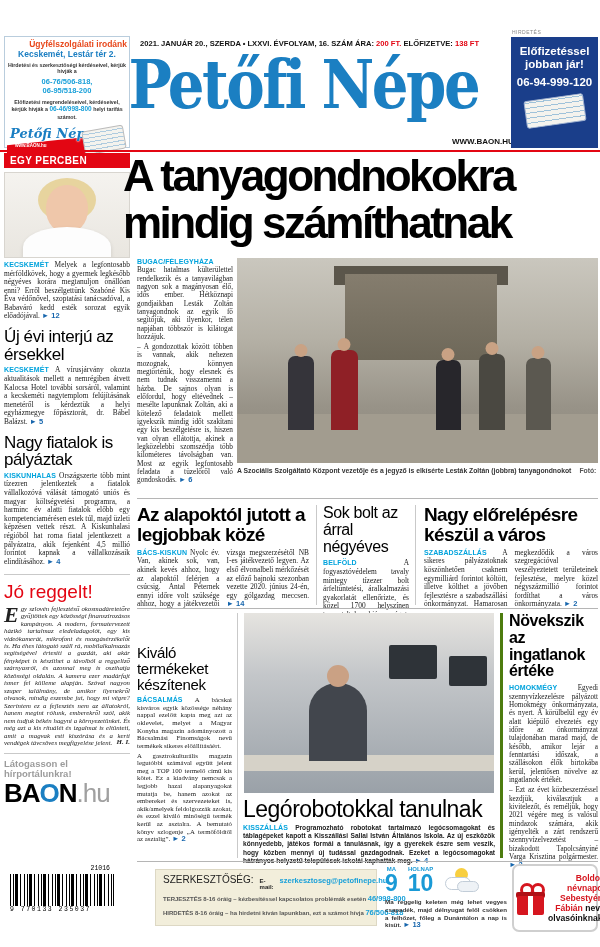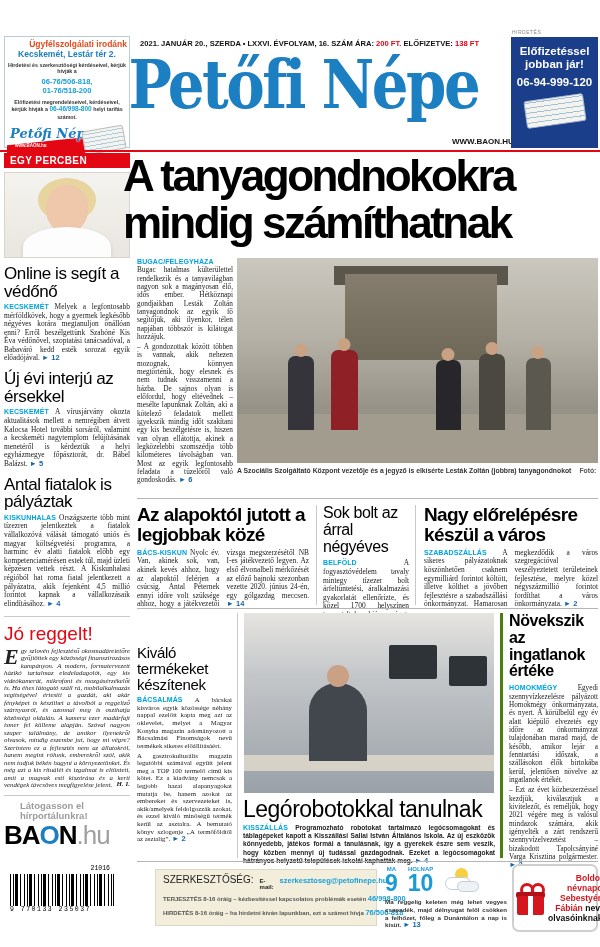--- a/index.html
+++ b/index.html
@@ -54,21 +54,21 @@
   .p-face{position:absolute;left:41px;top:12px;width:42px;height:48px;border-radius:48%;background:#efc7aa;}
   .p-shirt{position:absolute;left:18px;top:54px;width:88px;height:40px;border-radius:50% 50% 0 0;background:#fdfdfd;
            box-shadow:0 2px 4px rgba(0,0,0,.12);}
   .sb-title{font:400 17px/1.03 "Liberation Sans",sans-serif;letter-spacing:-.4px;color:#000;margin-top:7px;}
   .sb-body{font-size:7.4px;line-height:1.16;margin-top:3px;}
   .gm-title{color:#e30613;font:400 19px/1 "Liberation Sans",sans-serif;margin-top:7px;}
   .gm-body{font-style:italic;font-size:6.8px;line-height:1.1;text-align:justify;margin-top:4px;color:#222;}
   .gm-body::first-letter{float:left;font-size:22px;line-height:.8;padding:1px 2px 0 0;font-weight:700;}
   .gm-sig{float:right;font:italic 700 7px/1 "Liberation Serif",serif;}
   .sb-div{height:1px;background:#c9c9c9;margin-top:6px;}
-  .portal-cta{color:#9c9c9c;font:700 9.5px/1 "Liberation Sans",sans-serif;margin-top:5px;margin-left:16px;}
+  .portal-cta{color:#9c9c9c;font:700 9.5px/1 "Liberation Sans",sans-serif;margin-top:5px;}
   .baon{font:700 26px/1 "Liberation Sans",sans-serif;letter-spacing:-1px;color:#000;margin-top:2px;}
   .baon .o{color:#1b7fc2;}
   .baon .hu{color:#a0a0a0;font-weight:400;}
   .barcode{left:10px;top:866px;width:104px;}
   .bc-top{text-align:right;font:400 6.5px/1 "Liberation Mono",monospace;color:#000;padding-right:4px;}
   .bc-bars{height:32px;margin-top:1px;background:repeating-linear-gradient(90deg,
             #000 0 1px,#fff 1px 3px,#000 3px 4px,#fff 4px 5px,#000 5px 8px,#fff 8px 10px,
             #000 10px 11px,#fff 11px 14px);}
   .bc-bot{font:400 6.5px/1 "Liberation Mono",monospace;color:#000;letter-spacing:1.5px;margin-top:1px;}
 
@@ -152,21 +152,21 @@
 </head>
 <body>
 
 <div class="page">
 
   <div class="abs service-box">
     <div class="sb1">Ügyfélszolgálati irodánk</div>
     <div class="sb2">Kecskemét, Lestár tér 2.</div>
     <div class="sb3">Hirdetési és szerkesztőségi kérdéseivel, kérjük hívják a</div>
     <div class="sbp">06-76/506-818,</div>
-    <div class="sbp" style="margin-top:0;">01-76/518-200</div>
+    <div class="sbp" style="margin-top:0;">06-95/518-200</div>
     <div class="sb4">
       <span>Előfizetési megrendeléseivel, kérdéseivel, kérjük hívják a</span>
       <span class="cy">06-46/998-800</span>
       <span>helyi tarifás számot.</span>
     </div>
     <div class="mini-logo">
       <div class="mini-ribbon"></div>
       <div class="mini-word">Petőfi Népe</div>
       <div class="mini-site">www.BAON.hu</div>
       <div class="paper-thumb"></div>
@@ -197,39 +197,38 @@
   <div class="abs sidebar">
     <div class="banner">EGY PERCBEN</div>
 
     <div class="portrait">
       <div class="p-hair"></div>
       <div class="p-face"></div>
       <div class="p-shirt"></div>
     </div>
 
     <div>
-      <div class="sb-title">Online is segít a védőnő</div>
       <p class="sb-body body-text">
         <span class="loc">KECSKEMÉT</span>
         <span>Melyek a legfontosabb mérföldkövek, hogy a gyermek legkésőbb négyéves korára megtanuljon önállóan enni? Erről beszélgettünk Szabóné Kis Éva védőnővel, szoptatási tanácsadóval, a Babaváró kedd esték sorozat egyik előadójával.</span>
         <span class="ref">► 12</span>
       </p>
     </div>
 
     <div>
       <div class="sb-title">Új évi interjú az érsekkel</div>
       <p class="sb-body body-text">
         <span class="loc">KECSKEMÉT</span>
         <span>A vírusjárvány okozta aktualitások mellett a nemrégiben átvett Kalocsa Hotel további sorsáról, valamint a kecskeméti nagytemplom felújításának menetéről is kérdeztük a helyi egyházmegye főpásztorát, dr. Bábel Balázst.</span>
         <span class="ref">► 5</span>
       </p>
     </div>
 
     <div>
-      <div class="sb-title">Antal fiatalok is pályáztak</div>
+      <div class="sb-title">Nagy fiatalok is pályáztak</div>
       <p class="sb-body body-text">
         <span class="loc">KISKUNHALAS</span>
         <span>Országszerte több mint tízezren jelentkeztek a fiatalok vállalkozóvá válását támogató uniós és magyar költségvetési programra, a harminc év alatti fiatalok előbb egy kompetenciamérésen estek túl, majd üzleti képzésen vettek részt. A Kiskunhalasi régióból hat roma fiatal jelentkezett a pályázatra, akik fejenként 4,5 millió forintot kapnak a vállalkozásaik elindításához.</span>
         <span class="ref">► 4</span>
       </p>
     </div>
 
     <div class="sb-div"></div>
 
     <div>

